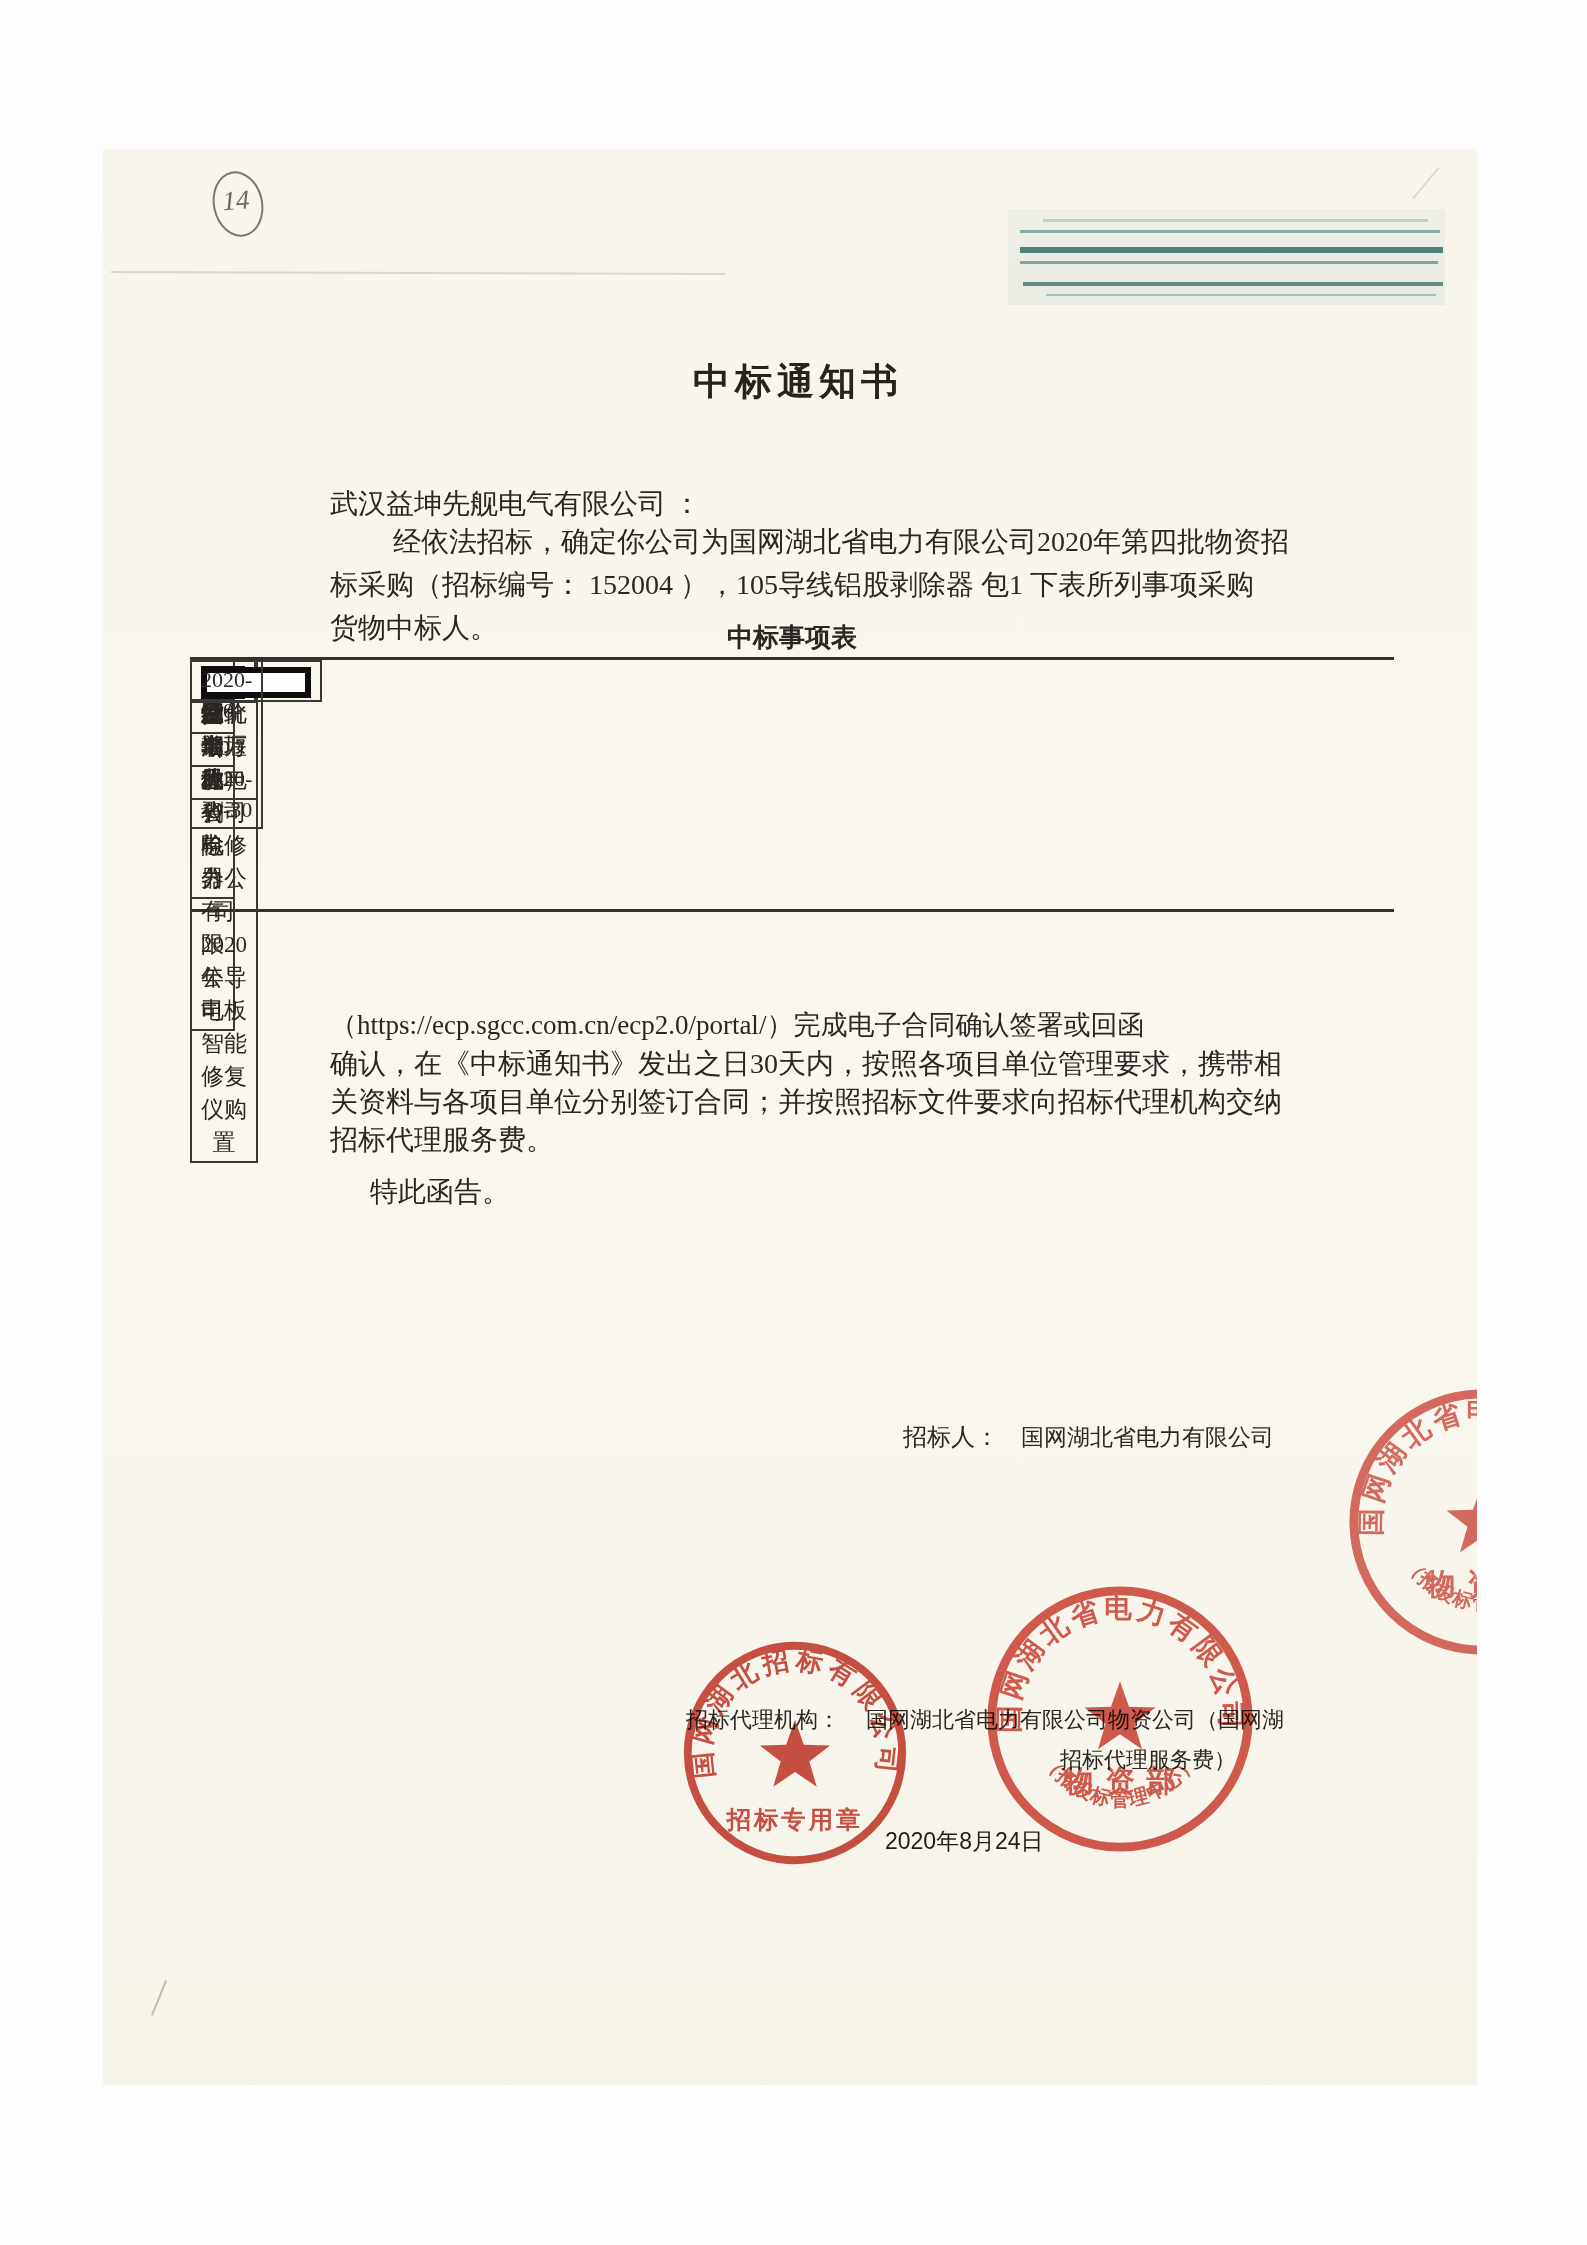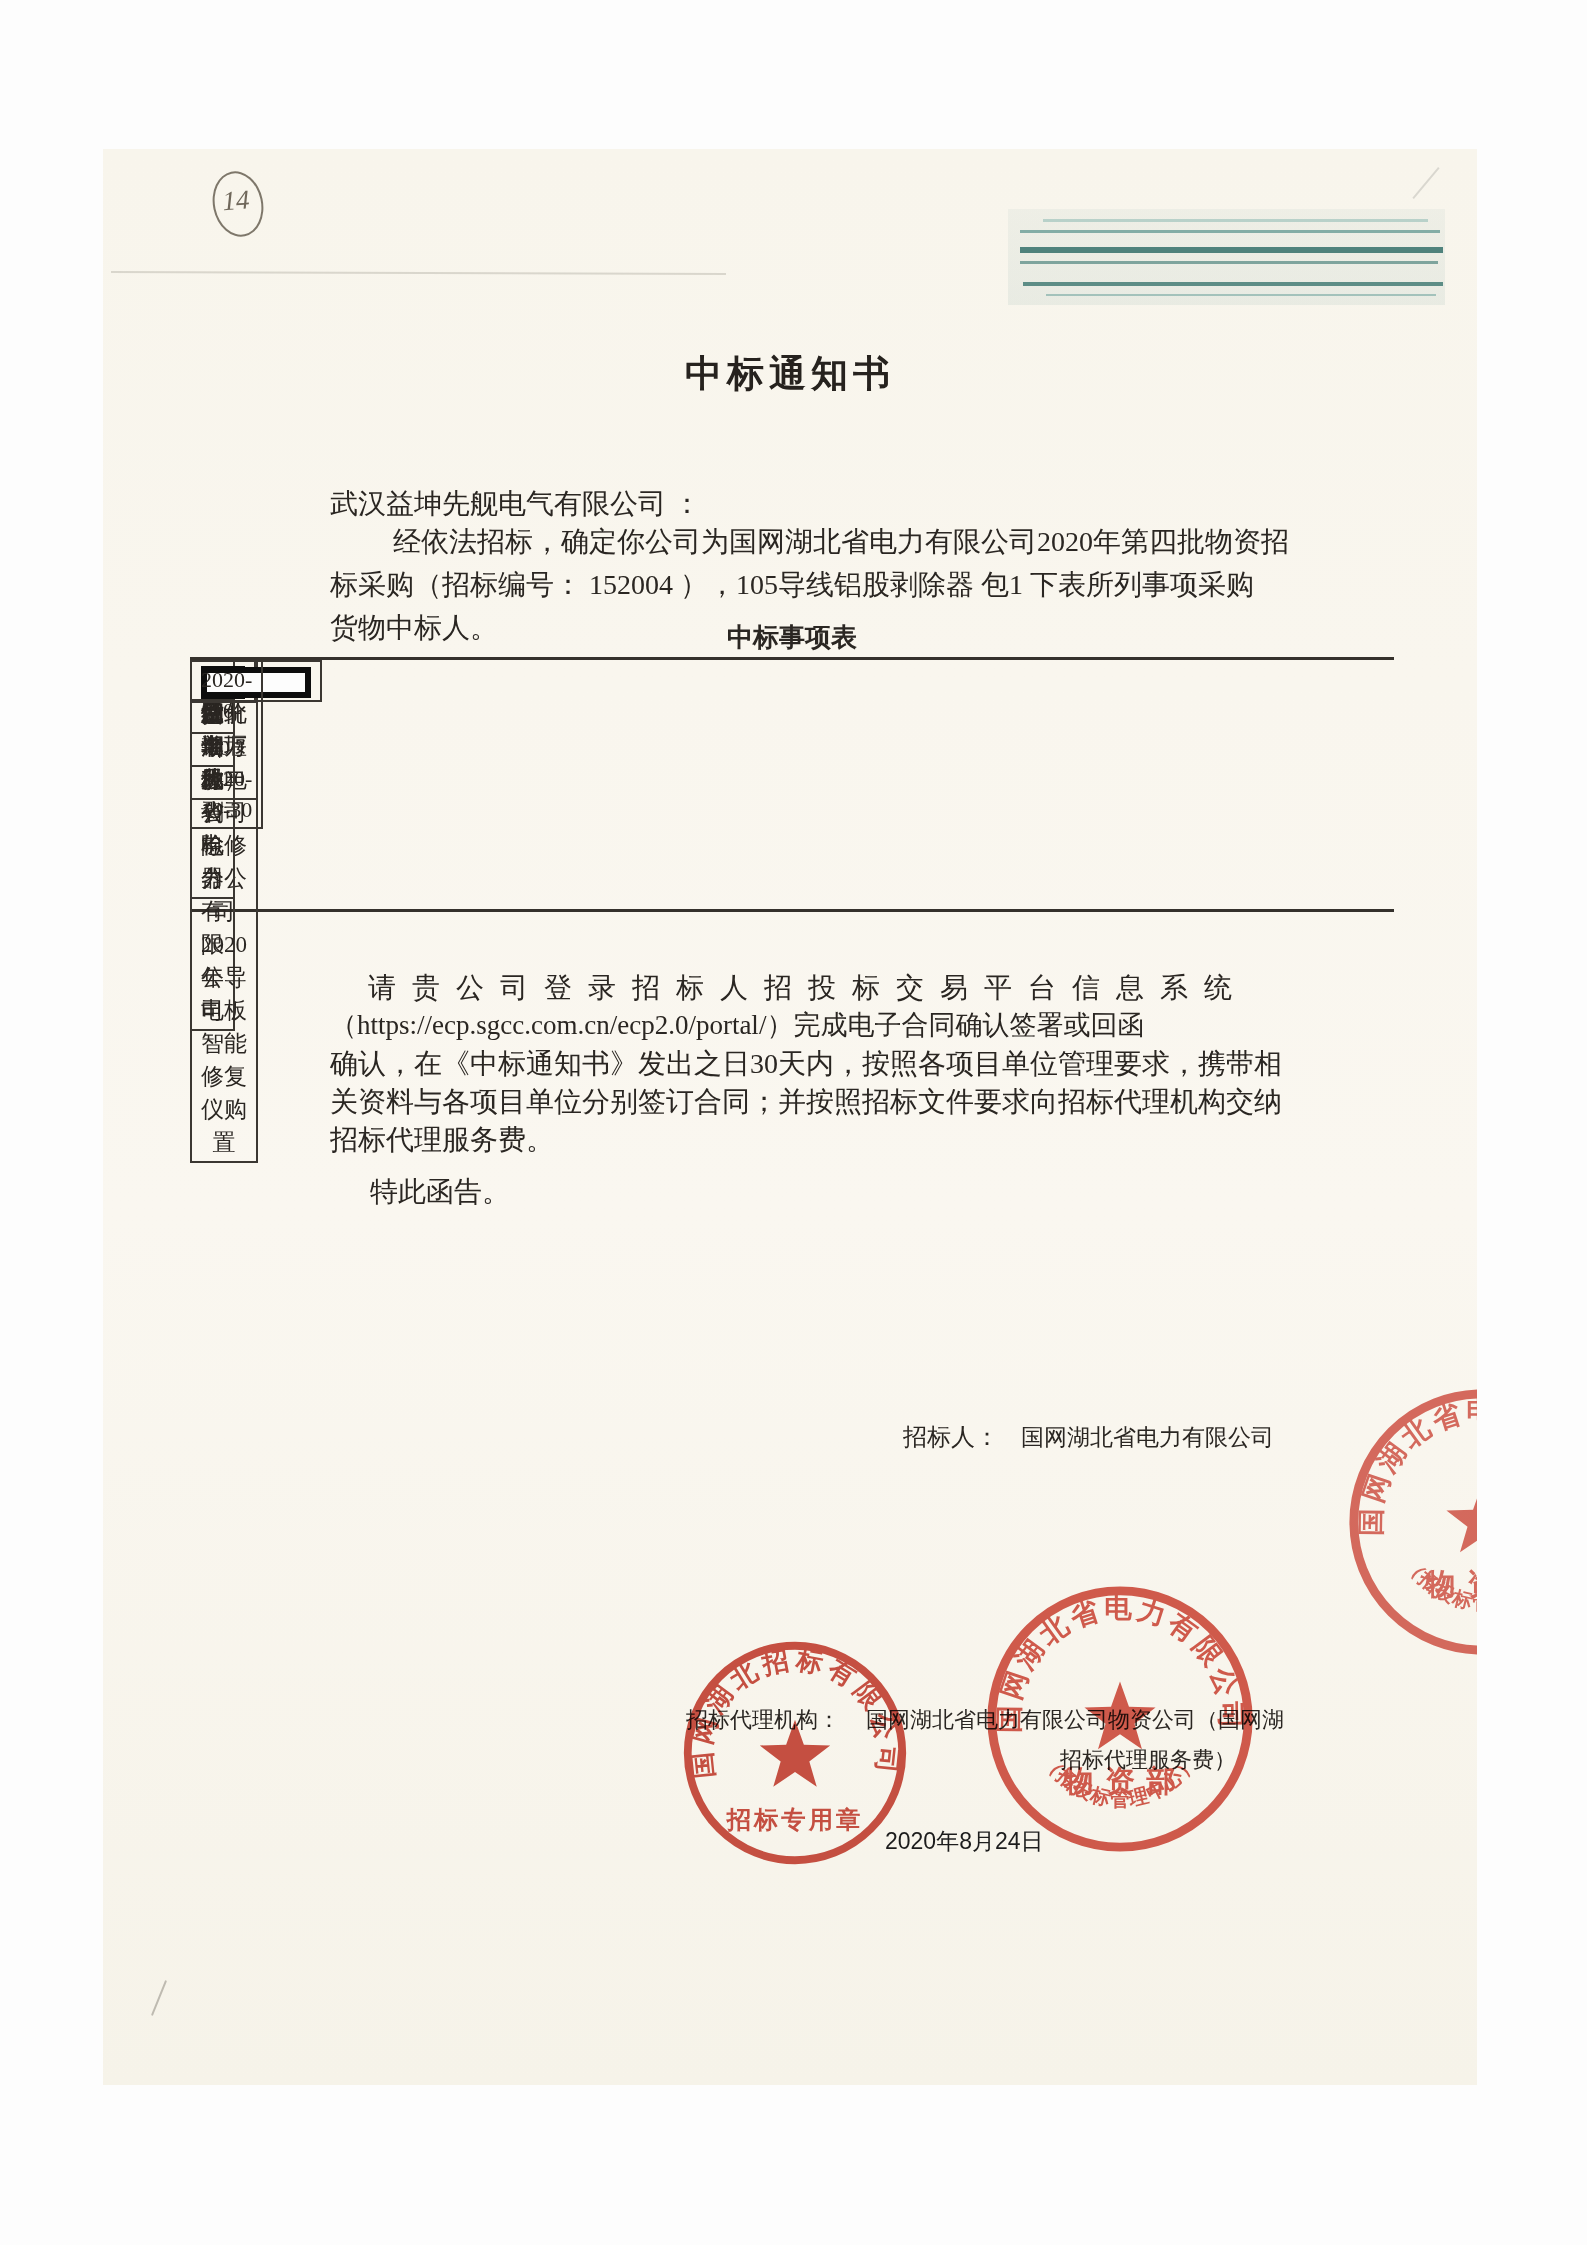--- a/index.html
+++ b/index.html
@@ -30,21 +30,21 @@
     background:linear-gradient(180deg,rgba(150,180,175,.10),rgba(150,180,175,.16)); }
   .streaks i { display:block; position:absolute; }
   .st1 { top:10px; left:35px; width:385px; height:3px; background:#aecbc4; opacity:.85; }
   .st2 { top:21px; left:12px; width:420px; height:3px; background:#84ada6; }
   .st3 { top:38px; left:12px; width:423px; height:6px; background:#4f827c; }
   .st4 { top:52px; left:12px; width:418px; height:3px; background:#7ea49d; }
   .st5 { top:73px; left:15px; width:420px; height:4px; background:#5d8d86; }
   .st6 { top:85px; left:38px; width:390px; height:2px; background:#a3c2bb; }
 
   
-  .title { left:0; top:200px; width:100%; margin:0; text-align:center;
+  .title { left:0; top:200px; width:100%; margin:8px; text-align:center;
     font-size:37px; font-weight:700; letter-spacing:5px; color:#26221e; }
   .recipient { left:227px; top:336px; font-size:28px; }
   .line { font-size:28px; white-space:nowrap; }
   .l1a { left:290px; top:374px; }
   .l1b { left:227px; top:417px;font-family:Liberation Serif, serif; }
   .l1c { left:227px; top:460px; }
   .table-title { left:87px; top:471px; width:1204px; text-align:center;
     font-size:26px; font-weight:700; }
 
   
@@ -152,21 +152,20 @@
             <span class="redact redact-price"></span>
           </td>
           <td>
             <div class="dl"><span style="position:static">2020-10-30</span><span class="tilde">~</span></div>
             <div class="dl2">2020-10-30</div>
           </td>
         </tr>
       </tbody>
     </table>
 
-    <div class="line b1">请贵公司登录招标人招投标交易平台信息系统</div>
     <div class="line b2">（https://ecp.sgcc.com.cn/ecp2.0/portal/）完成电子合同确认签署或回函</div>
     <div class="line b3">确认，在《中标通知书》发出之日30天内，按照各项目单位管理要求，携带相</div>
     <div class="line b4">关资料与各项目单位分别签订合同；并按照招标文件要求向招标代理机构交纳</div>
     <div class="line b5">招标代理服务费。</div>
     <div class="closing">特此函告。</div>
 
     <div class="tenderer">
       <span style="position:static">招标人：</span><span class="t-name">国网湖北省电力有限公司</span>
     </div>
     <div class="agency">

